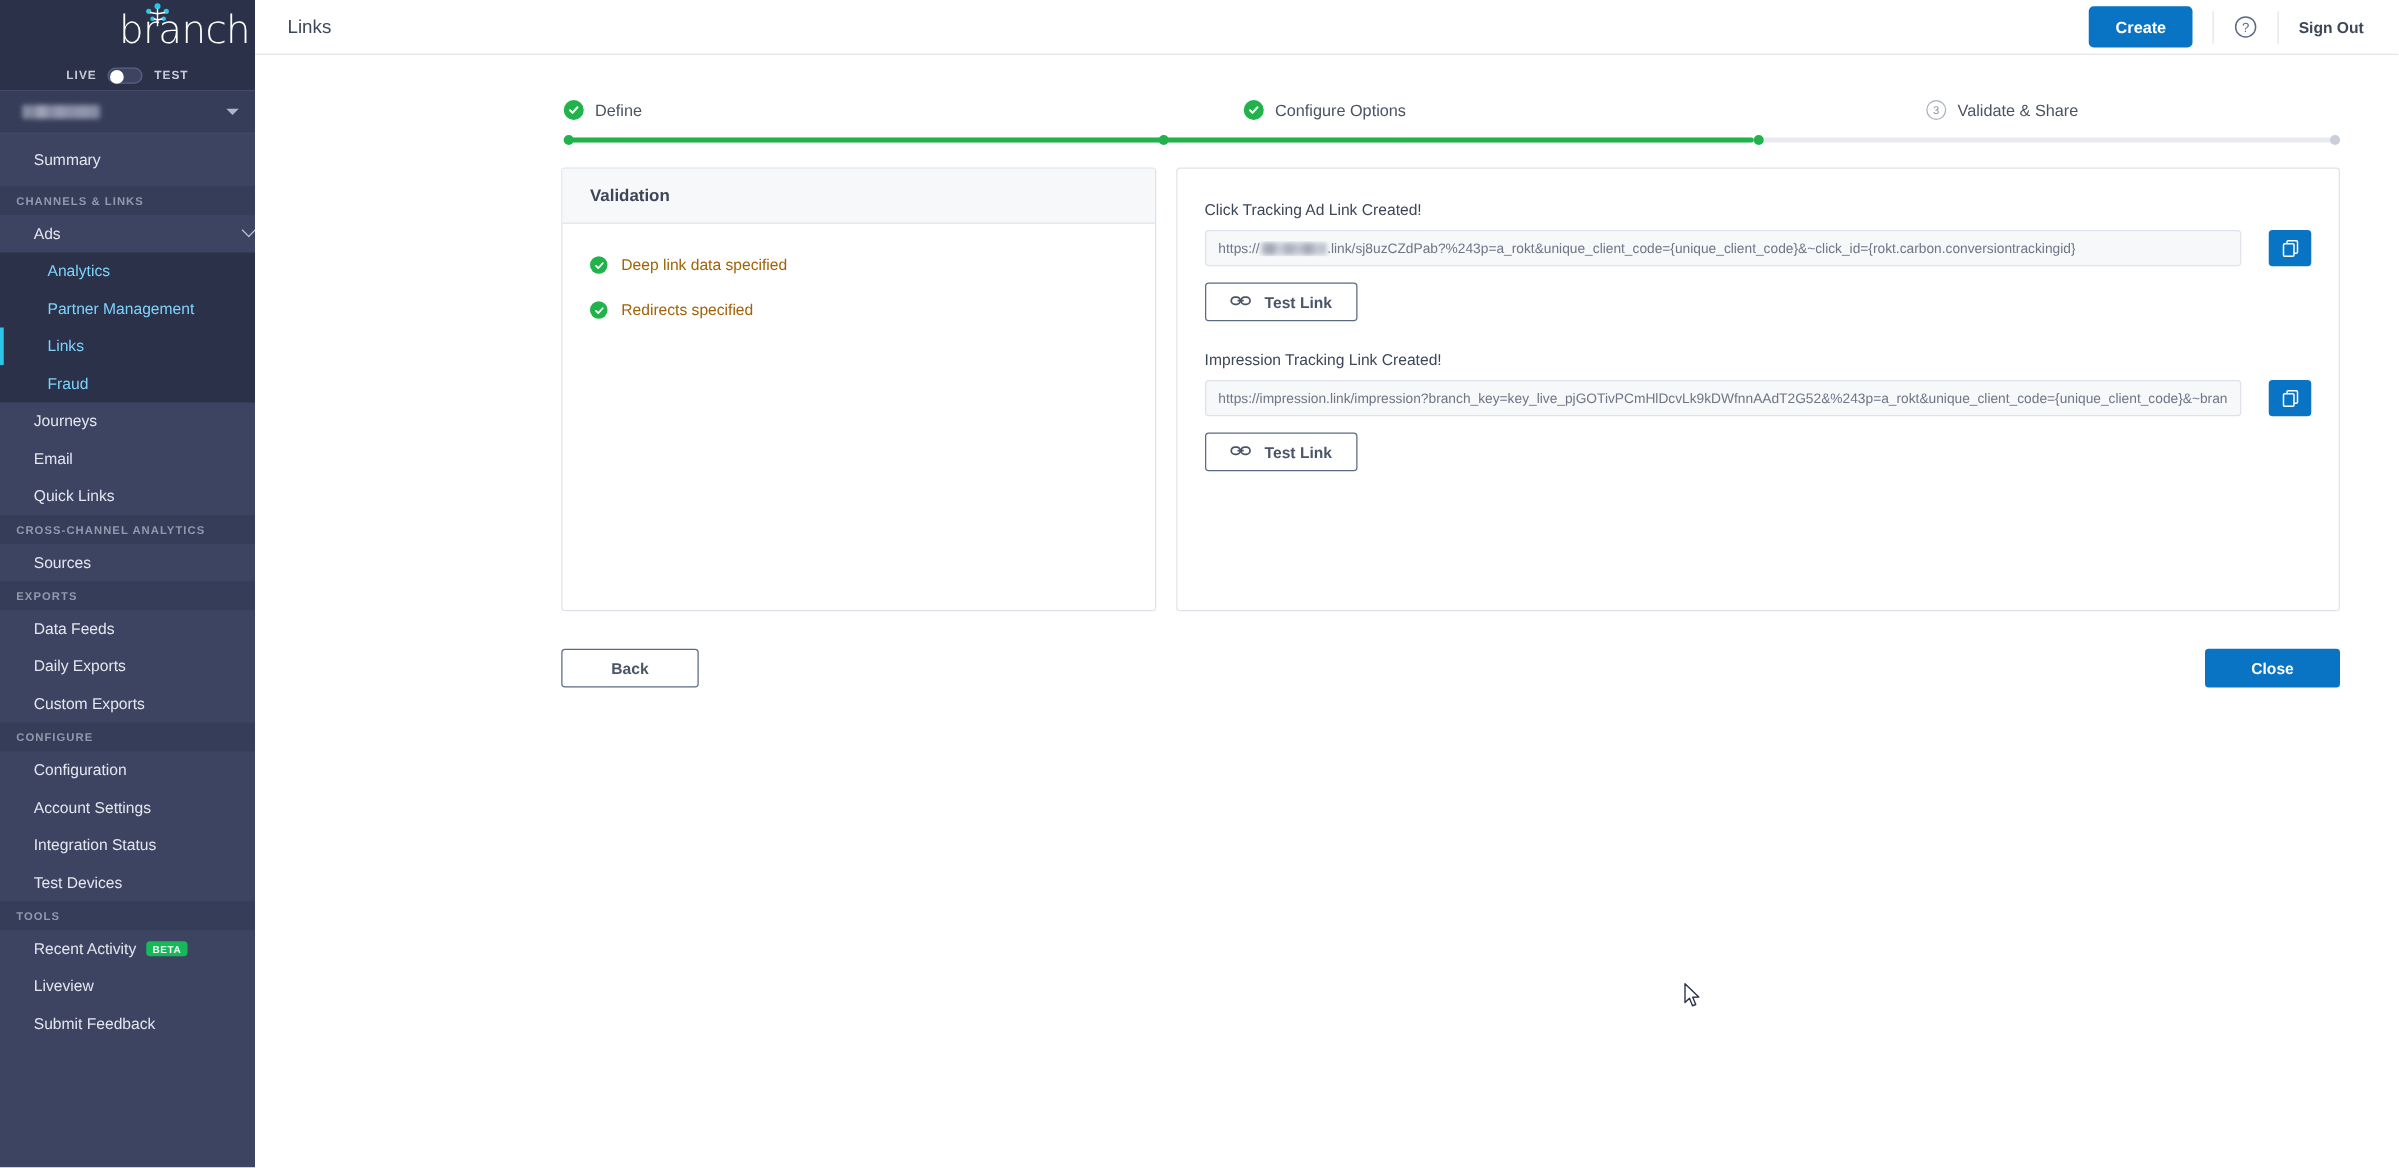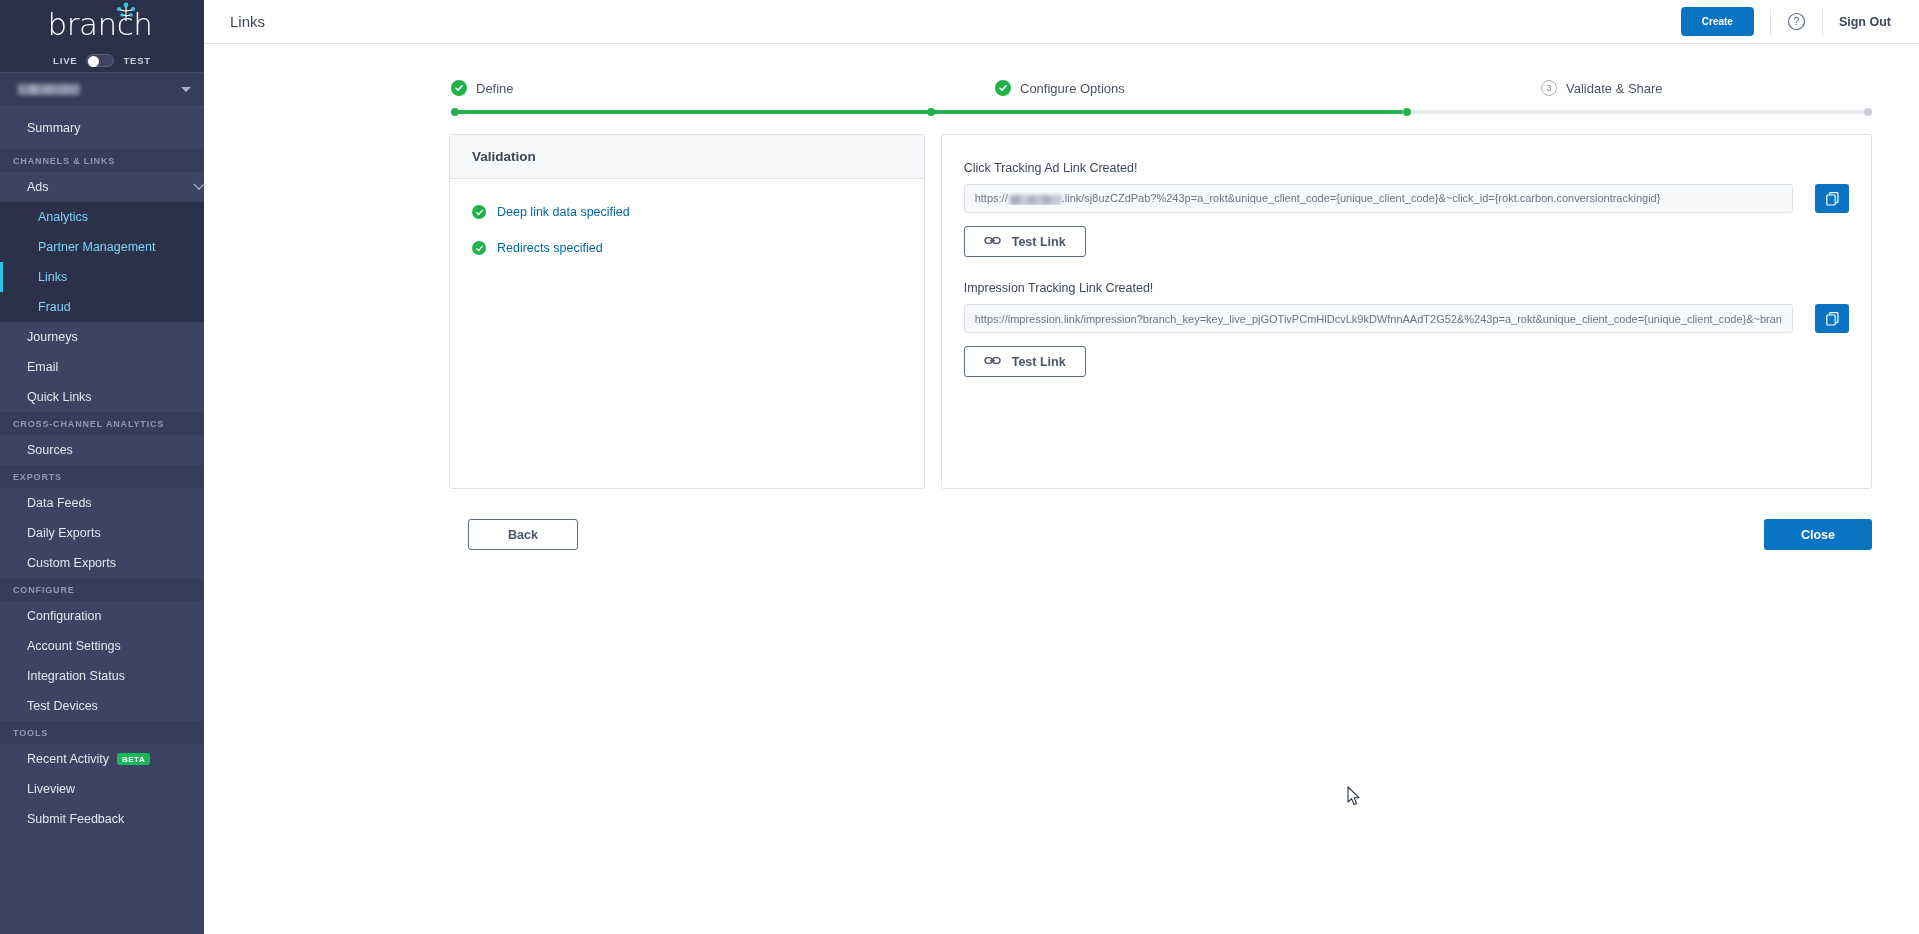--- a/index.html
+++ b/index.html
@@ -15,21 +15,21 @@
   .sidebar {
     width: 204px; height: 934px;
     background: #3c4461;
     flex: 0 0 204px;
     position: relative;
     overflow: hidden;
   }
   .logo-area {
     height: 48px;
     background: #2b3149;
-    display: flex; align-items: center; justify-content: center;
+    display: flex; align-items: center; justify-content: flex-end;
     position: relative;
   }
   .logo-text {
     color: #ffffff;
     font-size: 31px;
     letter-spacing: -0.5px;
     font-family: "DejaVu Sans", sans-serif;
     font-weight: 300;
     line-height: 1;
     padding-right: 4px;
@@ -140,21 +140,21 @@
     height: 44px;
     border-bottom: 1px solid #e2e5ea;
     display: flex; align-items: center;
     padding: 0 28px 0 26px;
     background: #ffffff;
   }
   .page-title { font-size: 15px; color: #3d4759; font-weight: 400; }
   .topbar-right { margin-left: auto; display: flex; align-items: center; gap: 0; }
   .btn-create {
     background: #0a74c4; color: #ffffff;
-    font-size: 10px; font-weight: bold;
+    font-size: 13px; font-weight: bold;
     border: none; border-radius: 4px;
     padding: 9px 21px;
     cursor: pointer;
     font-family: "Liberation Sans", sans-serif;
   }
   .sep-v { width: 1px; height: 26px; background: #dfe3e9; margin: 0 16px; }
   .help-icon { cursor: pointer; display: flex; }
   .sign-out { font-size: 12.5px; font-weight: bold; color: #3d4759; cursor: pointer; }
 
   .content { padding: 26px 0 0 0; }
@@ -209,21 +209,21 @@
     font-size: 13.5px; font-weight: bold; color: #3d4759;
   }
   .panel-body { padding: 26px 22px 0 22px; }
 
   .valid-row { display: flex; align-items: center; gap: 11px; margin-bottom: 22px; }
   .valid-check {
     width: 14px; height: 14px; border-radius: 50%;
     background: #22b24c; display: flex; align-items: center; justify-content: center;
     flex: 0 0 14px;
   }
-  .valid-text { font-size: 12.5px; color: #0369a1; }
+  .valid-text { font-size: 12.5px; color: #a16207; }
 
   .field-label { font-size: 12.5px; color: #3d4759; margin-bottom: 9px; }
   .link-row { display: flex; align-items: stretch; gap: 22px; }
   .link-input {
     flex: 1; height: 29px;
     background: #f7f8fa;
     border: 1px solid #dfe3e9; border-radius: 3px;
     font-size: 11px; color: #6e7585;
     padding: 0 10px;
     font-family: "Liberation Sans", sans-serif;
@@ -264,21 +264,20 @@
     display: flex; align-items: center;
     padding: 30px 47px 0 245px;
   }
   .btn-back {
     width: 110px; height: 31px;
     background: #ffffff;
     border: 1px solid #5b6a85; border-radius: 3px;
     font-size: 12.5px; font-weight: bold; color: #4a5568;
     cursor: pointer;
     font-family: "Liberation Sans", sans-serif;
-    margin-left: 19px;
   }
   .btn-close {
     margin-left: auto;
     width: 108px; height: 31px;
     background: #0a74c4; border: none; border-radius: 3px;
     font-size: 12.5px; font-weight: bold; color: #ffffff;
     cursor: pointer;
     font-family: "Liberation Sans", sans-serif;
   }
   .cursor { position: absolute; left: 1143px; top: 786px; pointer-events: none; }

